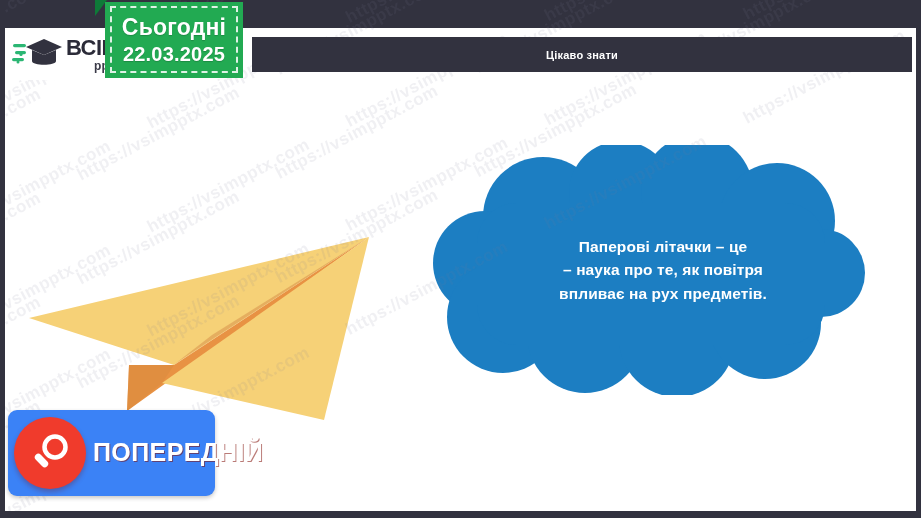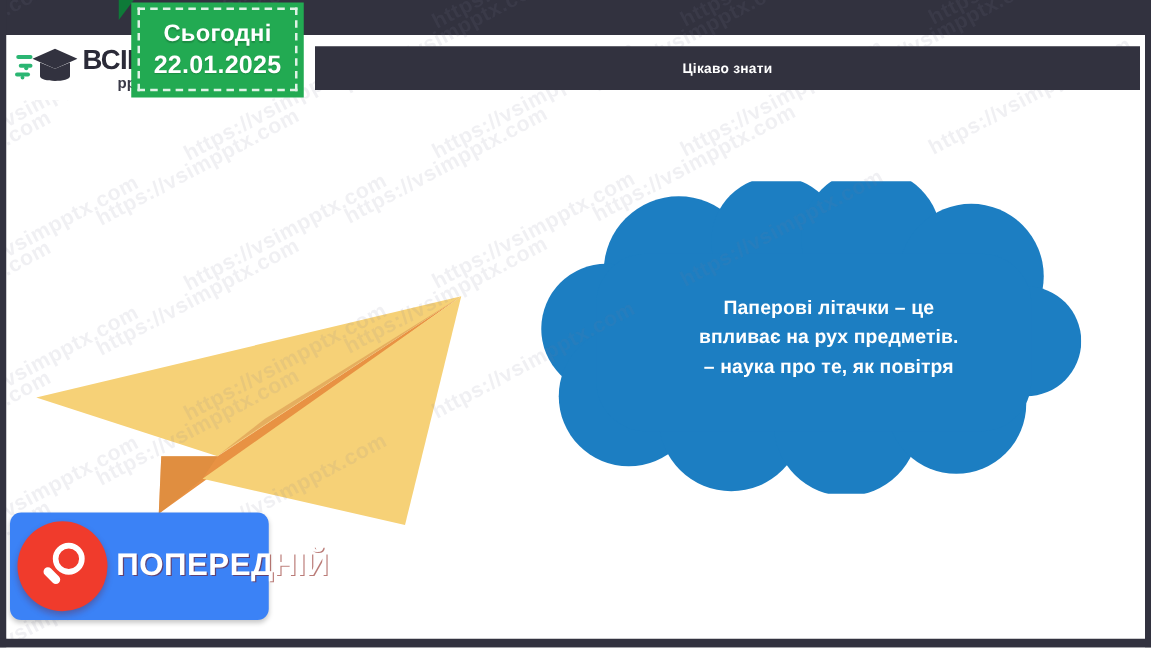--- a/index.html
+++ b/index.html
@@ -108,21 +108,21 @@
     content: "";
     position: absolute;
     left: 5px; top: 4px; right: 5px; bottom: 5px;
     border: 2px dashed rgba(255,255,255,0.85);
     pointer-events: none;
   }
   .today-label, .today-date {
     position: relative;
     color: #ffffff;
     font-weight: bold;
-    font-size: 19px;
+    font-size: 23px;
     letter-spacing: 0.2px;
     text-shadow: 0 1px 1px rgba(0,0,0,0.18);
   }
   .today-date { font-size: 20px; }
   
   .badge-fold {
     position: absolute;
     left: 95px;
     top: 0px;
     width: 0; height: 0;
@@ -294,22 +294,22 @@
         <circle cx="396" cy="128" r="44"></circle>
         <circle cx="78" cy="172" r="56"></circle>
         <circle cx="160" cy="190" r="58"></circle>
         <circle cx="252" cy="194" r="58"></circle>
         <circle cx="340" cy="178" r="56"></circle>
         <rect x="52" y="58" width="348" height="142" rx="40"></rect>
       </g>
     </svg>
     <div class="cloud-text">
       <div class="cloud-line">Паперові літачки – це</div>
+      <div class="cloud-line">– наука про те, як повітря</div>
       <div class="cloud-line">впливає на рух предметів.</div>
-      <div class="cloud-line">– наука про те, як повітря</div>
     </div>
   </div>
 
   <div class="title-bar">
     <span class="title-text">Цікаво знати</span>
   </div>
 
   <div class="logo-box">
     <span class="logo-mark">
       <svg viewBox="0 0 50 38" xmlns="http://www.w3.org/2000/svg" aria-hidden="true">
@@ -325,21 +325,21 @@
     <span class="logo-text">
       <span class="logo-title">ВСІМ</span>
       <span class="logo-sub">pptx</span>
     </span>
   </div>
 
   <div class="badge-fold"></div>
 
   <div class="today-badge">
     <span class="today-label">Сьогодні</span>
-    <span class="today-date">22.01.2025</span>
+    <span class="today-date">22.03.2025</span>
   </div>
 
   <div class="preview-badge">
     <span class="preview-icon-circle">
       <svg viewBox="0 0 46 46" width="46" height="46" xmlns="http://www.w3.org/2000/svg" aria-hidden="true">
         <circle cx="28" cy="17" r="10.5" fill="none" stroke="#ffffff" stroke-width="4.5"></circle>
         <rect x="6.5" y="27" width="16" height="7" rx="3.5" fill="#ffffff" transform="rotate(45 14.5 30.5)"></rect>
       </svg>
     </span>
     <span class="preview-text">

